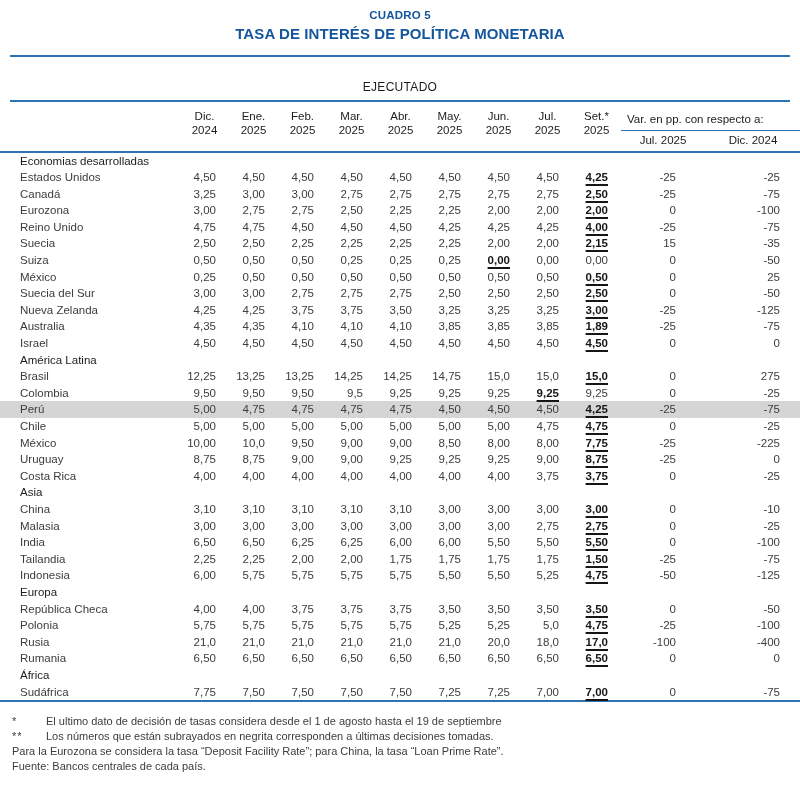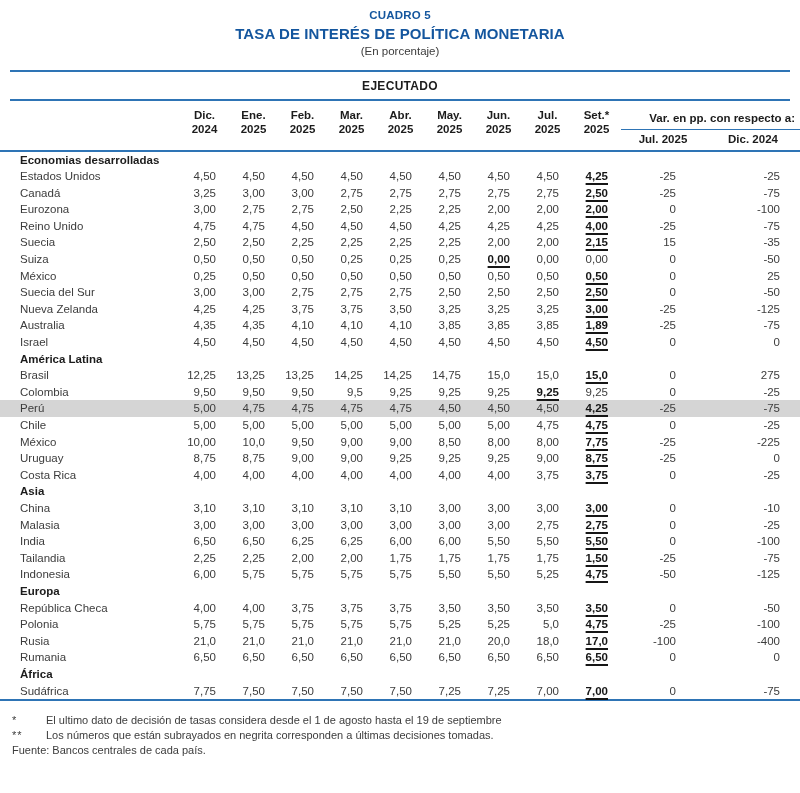--- a/index.html
+++ b/index.html
@@ -12,57 +12,56 @@
   *{box-sizing:border-box;}
   body{margin:0;background:#ffffff;font-family:"Liberation Sans",sans-serif;color:var(--ink);}
   .page{width:800px;height:793px;background:#fff;overflow:hidden;padding-top:9px;position:relative;border-radius:32px;}
 
   .caption{ text-align:center;font-weight:bold;font-size:11.5px;color:var(--title-blue);letter-spacing:.2px;}
   .title{ text-align:center;font-weight:bold;font-size:15px;color:var(--title-blue);margin-top:4px;letter-spacing:.1px;}
   .subtitle{ text-align:center;font-size:11.5px;color:var(--ink);margin-top:3px;}
 
   .rule{height:2px;background:var(--accent);margin:0 10px;}
   .rule.top{margin-top:13px;}
-  .band{ text-align:center;font-weight:bold;font-size:12px;color:#1c1c1c;padding:7px 0 6px;letter-spacing:.3px;}
+  .band{ text-align:center;font-weight:normal;font-size:12px;color:#1c1c1c;padding:7px 0 6px;letter-spacing:.3px;margin-top:16px;}
 
   table{width:800px;border-collapse:collapse;table-layout:fixed;font-size:11.5px;border-bottom:2.5px solid var(--accent);}
   col.c-country{width:180px;}
   col.c-m{width:49px;}
   col.c-v1{width:84px;}
   col.c-v2{width:96px;}
 
-  thead th{font-weight:bold;color:#1c1c1c;}
+  thead th{font-weight:normal;color:#1c1c1c;}
   th.month{vertical-align:middle;text-align:center;line-height:14px;padding:4px 0 10px;}
   th.blank{}
-  th.vargroup{vertical-align:middle;text-align:right;line-height:13.5px;padding:11px 6px 3px;border-bottom:1.5px solid var(--accent);}
+  th.vargroup{vertical-align:middle;text-align:left;line-height:13.5px;padding:11px 6px 3px;border-bottom:1.5px solid var(--accent);}
   th.varsub{text-align:center;vertical-align:middle;padding:3px 0 5px;height:20px;}
   thead{border-bottom:2.2px solid var(--accent);}
 
   tbody td{height:16.6px;line-height:16.6px;padding:0;white-space:nowrap;color:var(--ink);}
-  td.section{font-weight:bold;color:#1c1c1c;padding-left:20px;text-align:left;}
+  td.section{font-weight:normal;color:#1c1c1c;padding-left:20px;text-align:left;}
   td.country{padding-left:20px;text-align:left;margin-top:35px;}
   td.num{text-align:right;padding-right:13px;font-variant-numeric:tabular-nums;}
   td.var0{text-align:right;padding-right:29px;}
   td.var1{text-align:right;padding-right:21px;}
   tr.hl{background:var(--hl);}
   td.dec{font-weight:bold;color:#161616;text-decoration:underline;text-decoration-thickness:1.6px;text-underline-offset:2.5px;}
 
   .footnotes{margin:12px 12px 0;font-size:11px;line-height:15px;color:var(--ink);}
   .fnline{display:flex;}
   .fnmark{width:34px;flex:0 0 34px;letter-spacing:1px;}
   .fnmark:empty{display:none;}
 </style>
 </head>
 <body>
 
 <div class="page">
 
   <div class="caption">CUADRO 5</div>
   <div class="title">TASA DE INTERÉS DE POLÍTICA MONETARIA</div>
-  <div class="subtitle">(En porcentaje)</div>
 
   <div class="rule top"></div>
   <div class="band">EJECUTADO</div>
   <div class="rule"></div>
 
   <table>
     <colgroup>
       <col class="c-country">
       <col class="c-m">
         <col class="c-m">
@@ -509,17 +508,20 @@
   <div class="footnotes" id="footnotes">
       <div class="fnline">
         <span class="fnmark">*</span>
         <span>El ultimo dato de decisión de tasas considera desde el 1 de agosto hasta el 19 de septiembre</span>
       </div>
       <div class="fnline">
         <span class="fnmark">**</span>
         <span>Los números que están subrayados en negrita corresponden a últimas decisiones tomadas.</span>
       </div>
       <div class="fnline">
+        <span>Para la Eurozona se considera la tasa “Deposit Facility Rate”; para China, la tasa “Loan Prime Rate”.</span>
+      </div>
+      <div class="fnline">
         <span>Fuente: Bancos centrales de cada país.</span>
       </div>
     </div>
 
 </div>
 
 </body></html>

